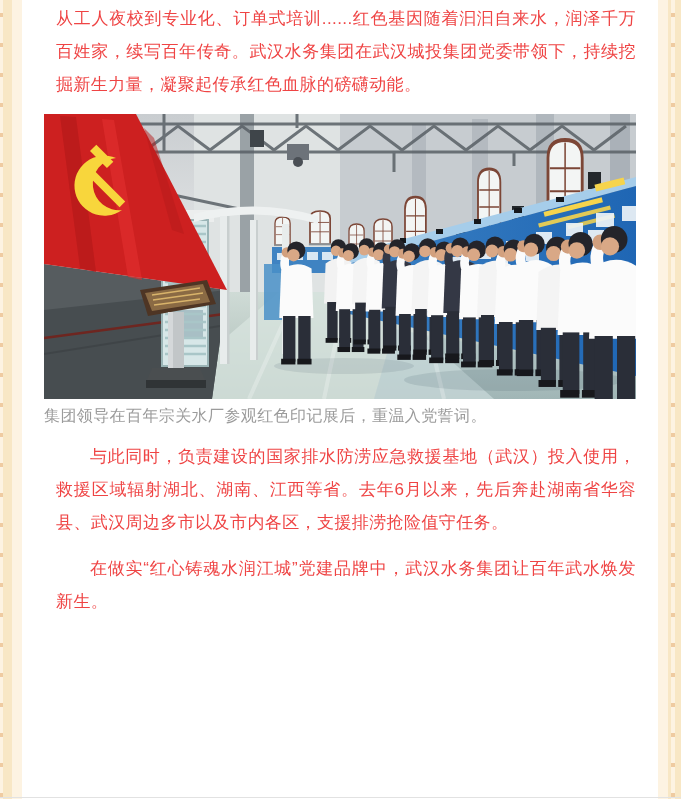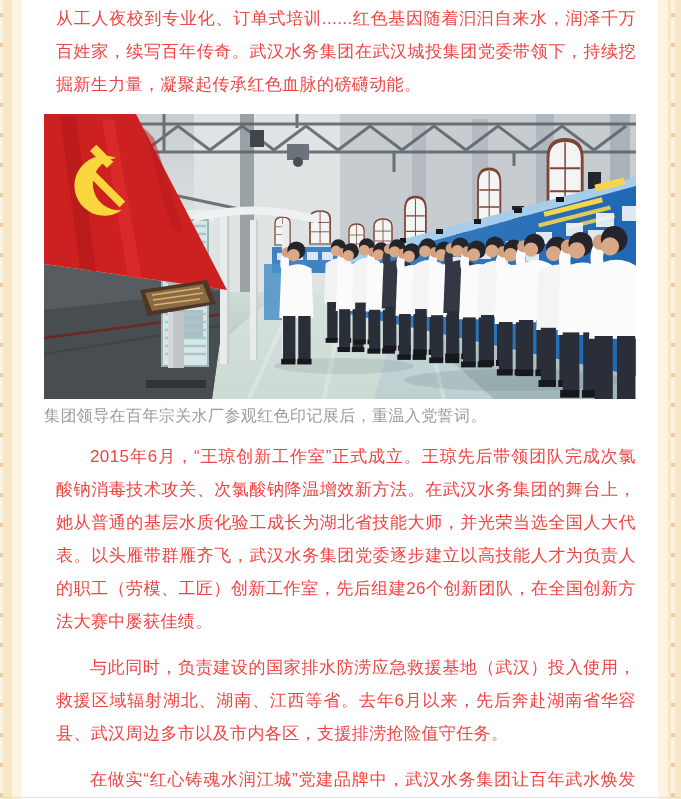--- a/index.html
+++ b/index.html
@@ -251,21 +251,20 @@
           <use href="#man" color="#fbfbfb" transform="translate(456,124) scale(1.05)"></use>
           <use href="#man" color="#fbfbfb" transform="translate(476,118) scale(1.1)"></use>
           <use href="#man2" color="#f4f4f4" transform="translate(498,121) scale(1.16)"></use>
           <use href="#man" color="#fbfbfb" transform="translate(520,116) scale(1.28)"></use>
           <use href="#man" color="#fbfbfb" transform="translate(552,110) scale(1.4)"></use>
         </svg>
       </div>
       <figcaption>集团领导在百年宗关水厂参观红色印记展后，重温入党誓词。</figcaption>
     </figure>
 
-    <p class="para indent">2015年6月，“王琼创新工作室”正式成立。王琼先后带领团队完成次氯酸钠消毒技术攻关、次氯酸钠降温增效新方法。在武汉水务集团的舞台上，她从普通的基层水质化验工成长为湖北省技能大师，并光荣当选全国人大代表。以头雁带群雁齐飞，武汉水务集团党委逐步建立以高技能人才为负责人的职工（劳模、工匠）创新工作室，先后组建26个创新团队，在全国创新方法大赛中屡获佳绩。</p>
     <p class="para indent">与此同时，负责建设的国家排水防涝应急救援基地（武汉）投入使用，救援区域辐射湖北、湖南、江西等省。去年6月以来，先后奔赴湖南省华容县、武汉周边多市以及市内各区，支援排涝抢险值守任务。</p>
     <p class="para indent">在做实“红心铸魂水润江城”党建品牌中，武汉水务集团让百年武水焕发新生。</p>
 
   </div>
 
   <div class="edge edge-right">
     <div class="lightband"></div>
     <div class="tanband"></div>
     <div class="dotcol"></div>
   </div>

